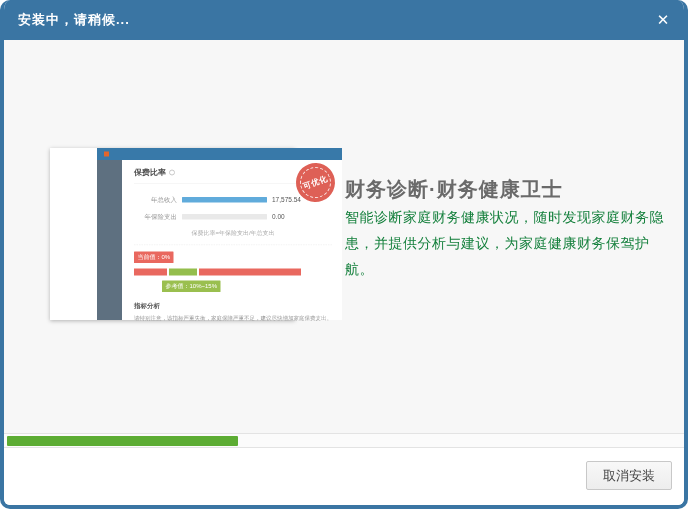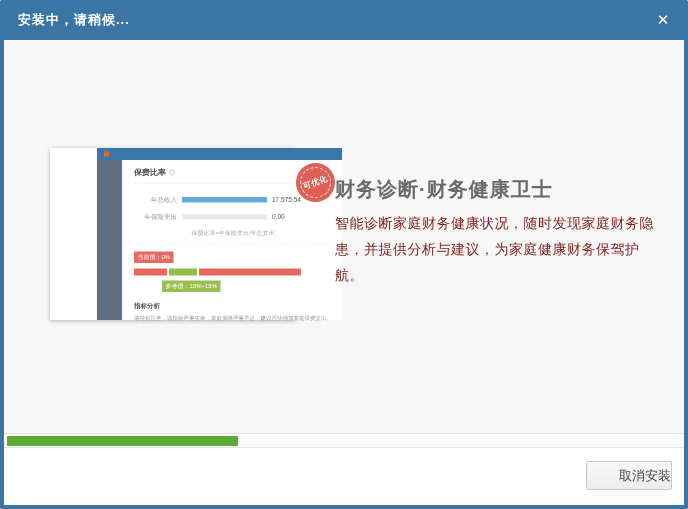--- a/index.html
+++ b/index.html
@@ -1,20 +1,20 @@
 <!DOCTYPE html>
 <html><head>
 <meta charset="utf-8">
 <style>
   * { margin:0; padding:0; box-sizing:border-box; }
   html,body { width:688px; height:509px; font-family:"Liberation Sans","DejaVu Sans",sans-serif; background:#fff; }
 
   .window {
     position:relative; width:688px; height:509px;
-    border:4px solid #3a75a3; border-top:none; border-radius:2px;
+    border:4px solid #3a75a3; border-top:none; border-radius:10px;
     overflow:hidden; background:#f7f7f7;
   }
 
   
   .titlebar {
     height:40px; background:#3a75a3; display:flex; align-items:center;
     padding:0 12px 0 14px; position:relative;
   }
   .titlebar-text { color:#ffffff; font-size:13px; font-weight:bold; letter-spacing:1px; }
   .close-btn {
@@ -69,37 +69,37 @@
 
   .segbar { display:flex; margin-top:11px; height:14px; }
   .seg-red1 { width:66px; background:#e9685f; margin-right:4px; }
   .seg-green { width:56px; background:#94be4d; margin-right:4px; }
   .seg-red2 { width:204px; background:#e9685f; }
 
   .analysis-title { margin-top:18px; font-size:13px; font-weight:bold; color:#555; }
   .analysis-text { margin-top:8px; font-size:11px; color:#999; white-space:nowrap; }
 
   
-  .feature { position:absolute; left:331px; top:136px; width:330px; }
+  .feature { position:absolute; left:341px; top:136px; width:330px; }
   .feature-heading { font-size:20px; font-weight:bold; color:#6a6a6a; letter-spacing:1px; }
-  .feature-desc { margin-top:8px; font-size:14px; color:#7f1d1d; line-height:1.85; letter-spacing:0.5px; width:322px; }
+  .feature-desc { margin-top:2px; font-size:14px; color:#15803d; line-height:1.85; letter-spacing:0.5px; width:322px; }
 
   
   .progress-track {
     width:680px; height:15px; background:#fbfbfb;
     border-top:1px solid #e3e3e3; border-bottom:1px solid #e3e3e3;
   }
   .progress-fill { margin:2px 0 0 3px; height:10px; background:#5cac33; border-radius:1px; }
 
   
   .footer { position:relative; width:680px; height:57px; background:#ffffff; }
   .cancel-btn {
     position:absolute; right:12px; top:13px; width:86px; height:29px;
     background:linear-gradient(#f8f8f8,#ededed); border:1px solid #c8c8c8; border-radius:2px;
-    font-size:13px; color:#444; font-family:inherit; cursor:pointer;text-align:right;
+    font-size:13px; color:#444; font-family:inherit; cursor:pointer;
   }
 </style>
 </head>
 <body>
 
 <div class="window">
 
   <div class="titlebar">
     <span class="titlebar-text">安装中，请稍候...</span>
     <span class="close-btn">✕</span>

